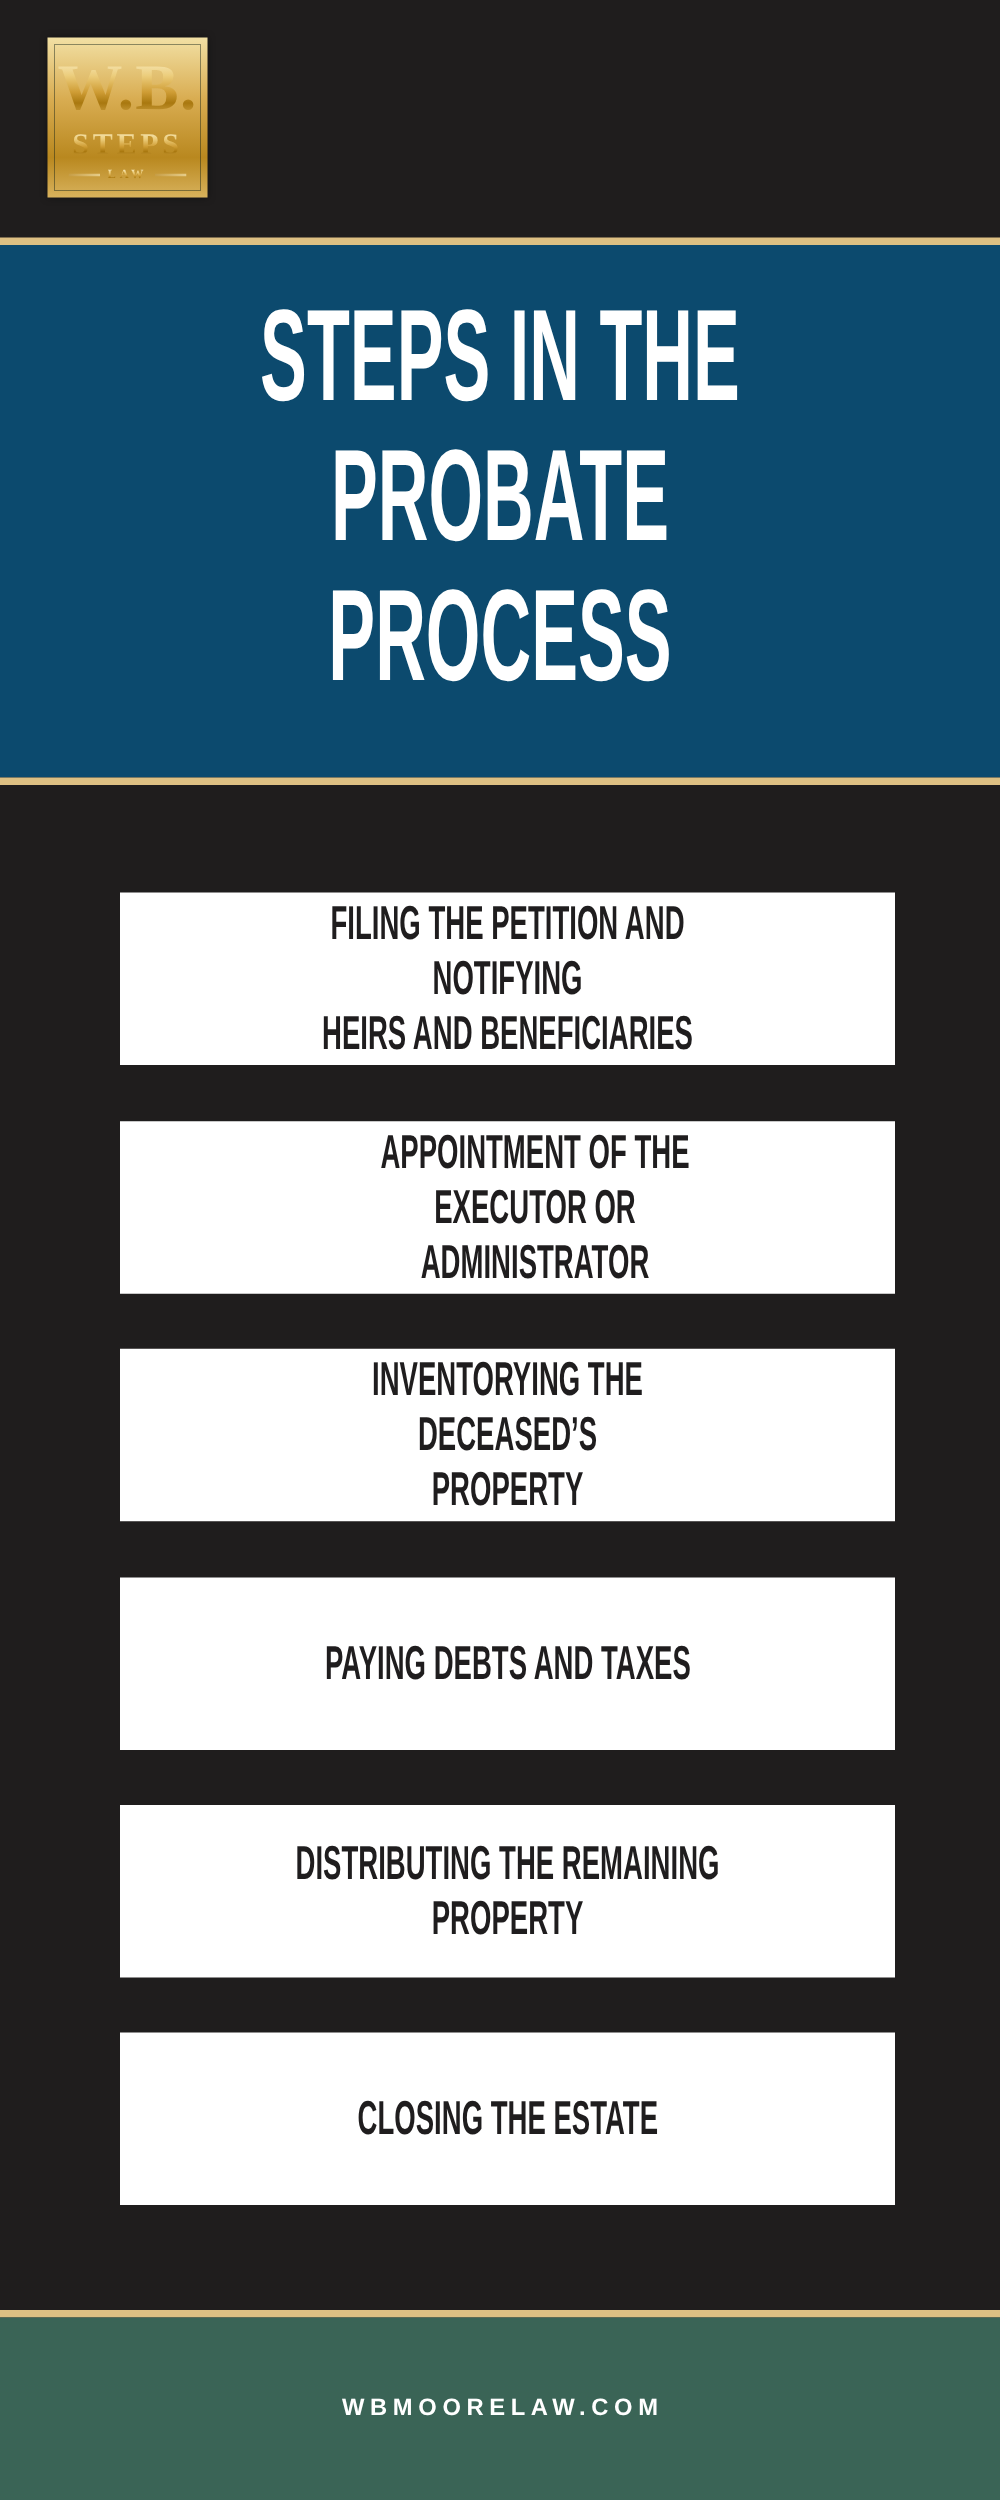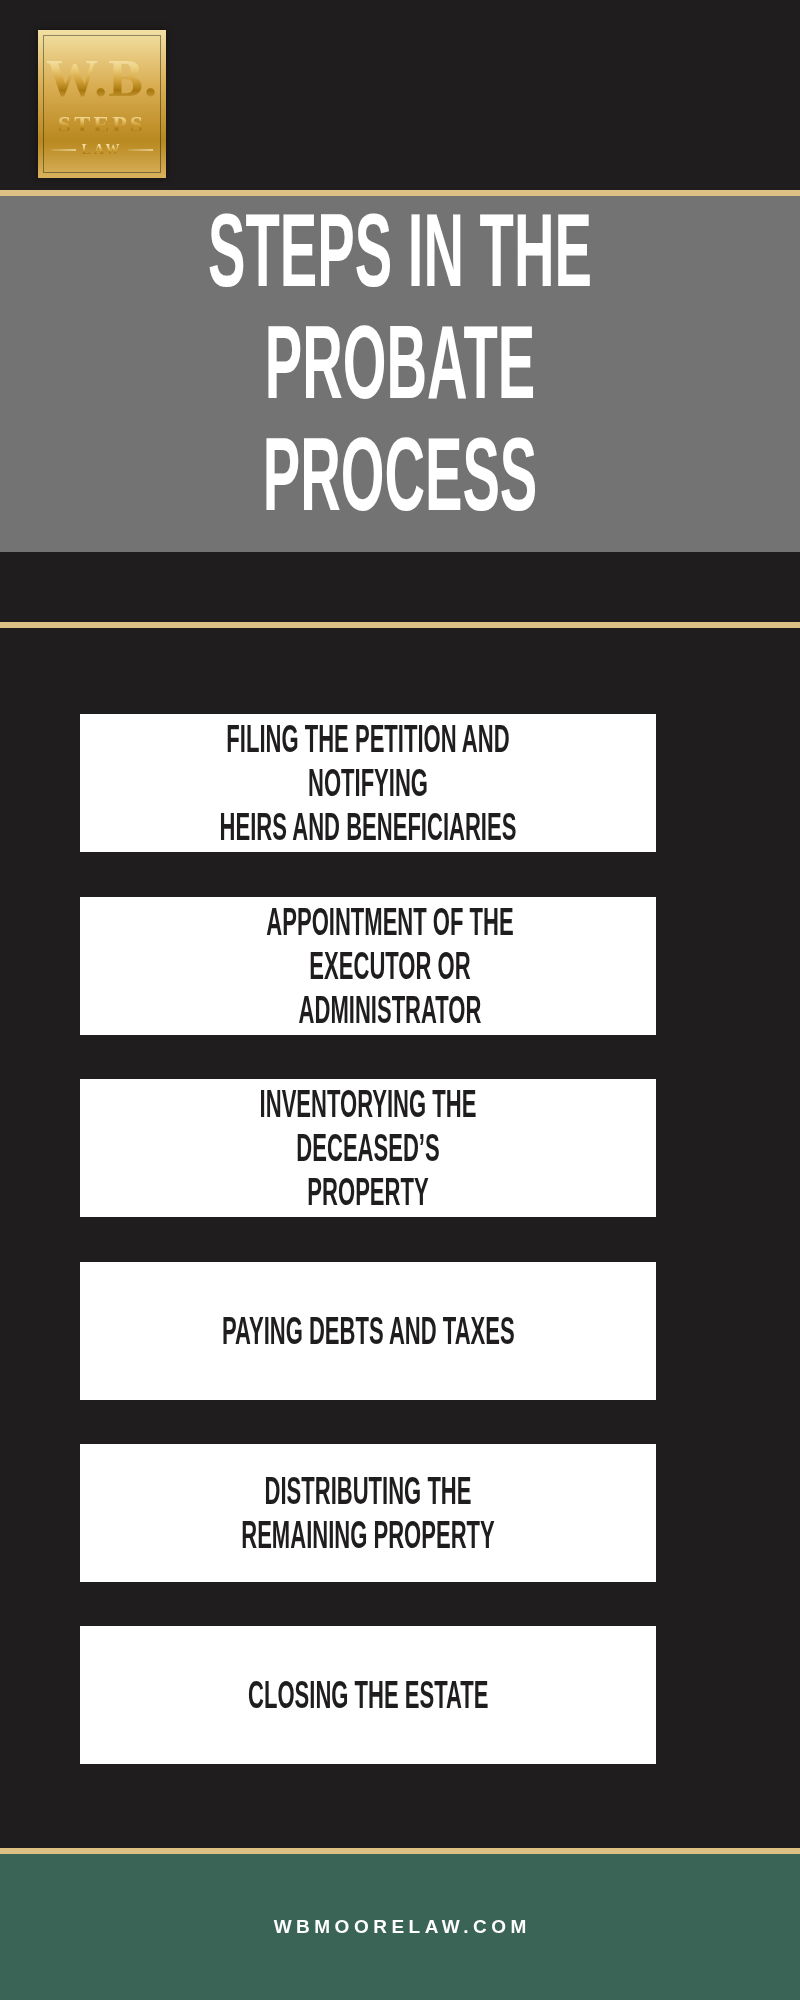--- a/index.html
+++ b/index.html
@@ -11,21 +11,21 @@
     margin: 0 auto;
     background: #1f1d1d;
     overflow: hidden;
     font-family: "Liberation Sans", sans-serif;
   }
 
   
   .top-band { position: absolute; top: 0; left: 0; right: 0; height: 190px; }
   .logo {
     position: absolute; left: 38px; top: 30px;
-    width: 128px; height: 148px;
+    width: 128px; height: 128px;
     background: linear-gradient(180deg, #f2e0a4 0%, #d9ad52 38%, #b9881f 75%, #d8b25c 100%);
     padding: 5px;
     box-shadow: 0 0 6px rgba(0,0,0,0.5);
   }
   .logo-inner {
     width: 100%; height: 100%;
     background: linear-gradient(172deg, #27push 0%, #2a5146 0%, #33604f 32%, #44705a 56%, #2c5448 100%);
     box-shadow: inset 0 0 0 1px rgba(15,30,22,0.45);
     display: flex; flex-direction: column; align-items: center; justify-content: center;
   }
@@ -41,54 +41,54 @@
   }
   .logo-moore {
     font-family: "Liberation Serif", serif;
     font-weight: 700; font-size: 24px; line-height: 1; letter-spacing: 3px;
     margin-top: 7px;
   }
   .logo-law-row { display: flex; align-items: center; gap: 6px; margin-top: 7px; }
   .law-line { width: 25px; height: 2px; background: linear-gradient(90deg, #c69d45, #e6cd8a); }
   .logo-law {
     font-family: "Liberation Serif", serif;
-    font-weight: 700; font-size: 14px; line-height: 1; letter-spacing: 3px;
+    font-weight: 700; font-size: 10px; line-height: 1; letter-spacing: 3px;
   }
 
   
   .gold-rule { position: absolute; left: 0; right: 0; height: 6px; background: #ddc083; }
   .rule-top { top: 190px; }
   .rule-mid { top: 622px; }
   .rule-bottom { top: 1848px; }
 
   
   .hero {
-    position: absolute; top: 196px; left: 0; right: 0; height: 356px;
-    background: #737373;
+    position: absolute; top: 196px; left: 0; right: 0; height: 426px;
+    background: #0c4a6e;
     display: flex; align-items: center; justify-content: center;
   }
   .hero h1 { position: relative; top: -12px; text-align: center; }
   .cond {
     display: inline-block;
     white-space: pre-line;
     text-align: center;
     transform-origin: 50% 50%;
   }
   .title-text {
     font-size: 104px;
     font-weight: 700;
     line-height: 1.08;
     color: #ffffff;
     transform: scaleX(0.54);
   }
 
   
   .steps { position: absolute; top: 0; left: 0; right: 0; height: 100%; pointer-events: none; }
   .step-card {
-    position: absolute; left: 80px; width: 576px; height: 138px;
+    position: absolute; left: 96px; width: 620px; height: 138px;
     background: #ffffff;
     display: flex; align-items: center; justify-content: center;
     pointer-events: auto;
   }
   .step-1 { top: 714px; }
   .step-2 { top: 897px; padding-left: 44px; }
   .step-3 { top: 1079px; }
   .step-4 { top: 1262px; }
   .step-5 { top: 1444px; }
   .step-6 { top: 1626px; }

